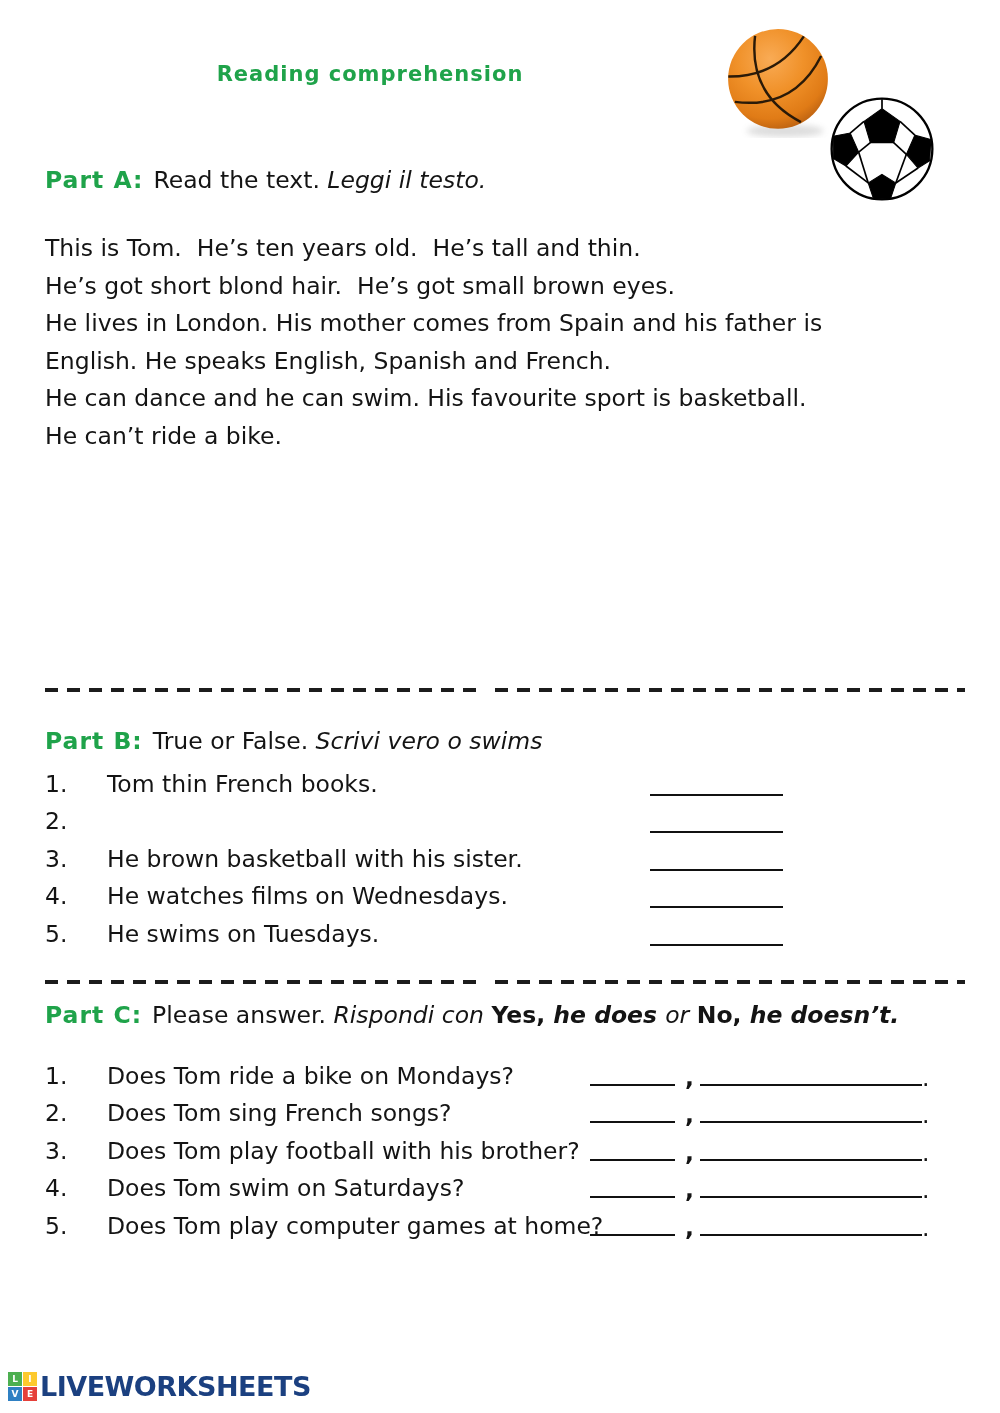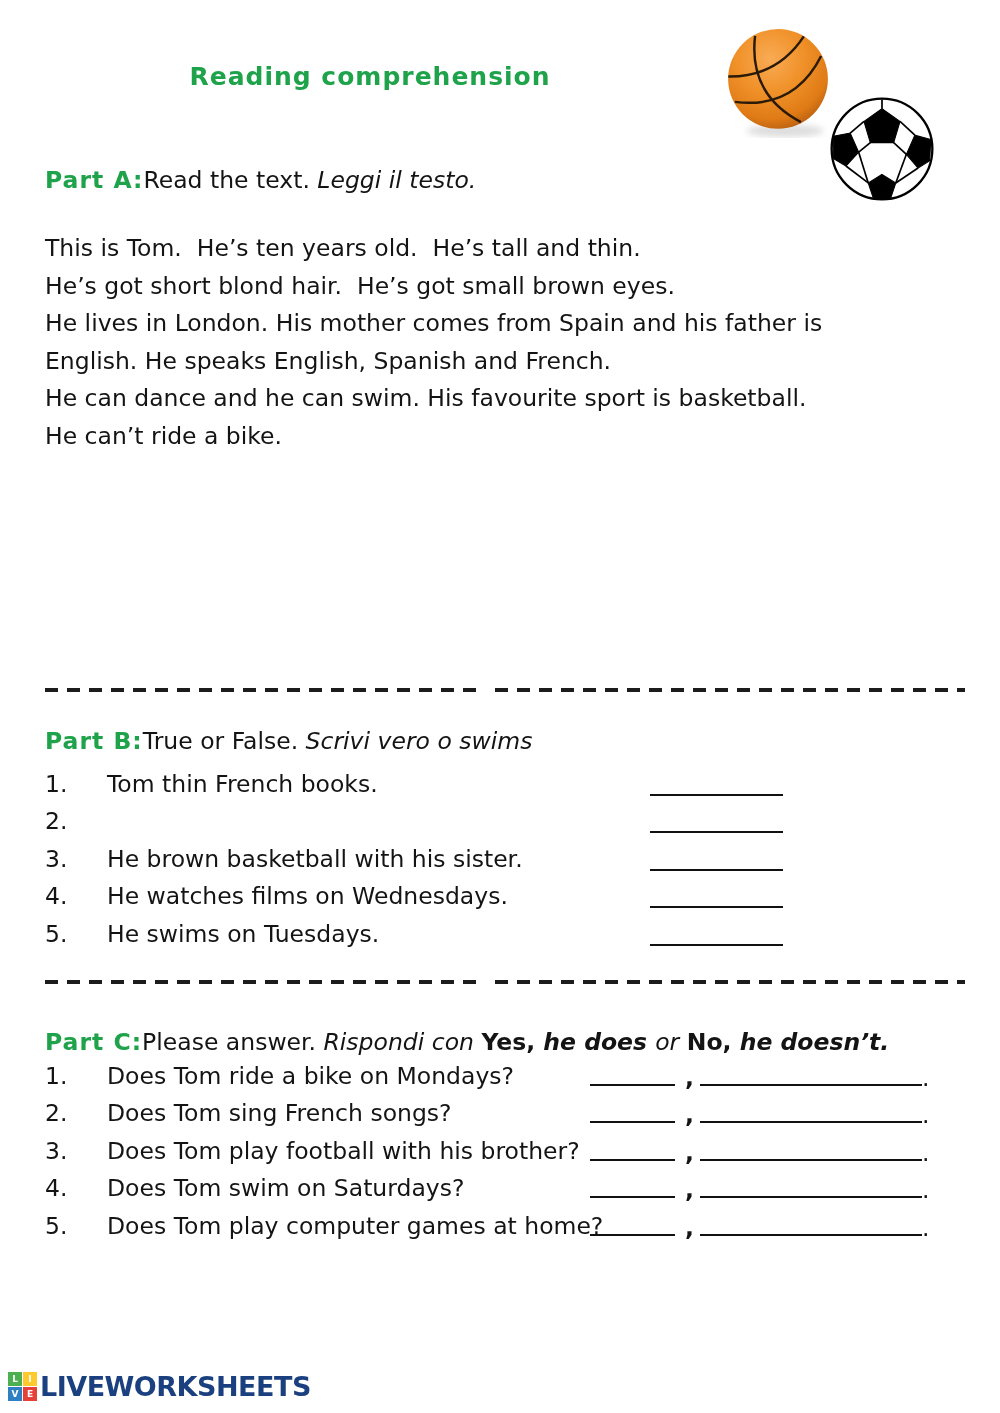--- a/index.html
+++ b/index.html
@@ -10,41 +10,41 @@
     width: 1000px;
     height: 1413px;
     background: #ffffff;
     overflow: hidden;
   }
 
   .title {
     position: absolute;
     left: 45px; top: 62px; width: 650px;
     text-align: center;
-    font-size: 25px; font-weight: bold;
+    font-size: 21px; font-weight: bold;
     color: #1fa34a;
     letter-spacing: 1px;
   }
 
   .ball { position: absolute; }
   .basketball { left: 722px; top: 26px; width: 112px; height: 112px; }
   .soccer { left: 829px; top: 96px; width: 106px; height: 106px; }
 
   .part-head {
     position: absolute; left: 45px;
     font-size: 23.5px; white-space: nowrap;
   }
-  .part-label { color: #1fa34a; font-weight: bold; letter-spacing: 1px; }
+  .part-label { color: #1fa34a; font-weight: bold; letter-spacing: 1px; margin-right: 10px; }
   .it { font-style: italic; }
   .b { font-weight: bold; }
   .bi { font-weight: bold; font-style: italic; }
 
   .head-a { top: 166px; }
   .head-b { top: 727px; }
-  .head-c { top: 1028px; text-align: center; }
+  .head-c { top: 1001px; text-align: center; }
 
   .para {
     position: absolute; left: 45px; width: 930px;
     font-size: 23.5px; line-height: 37.5px;
     white-space: pre-wrap;
   }
   .para1 { top: 230px; }
   .para2 { top: 480px; }
 
   .divider {

